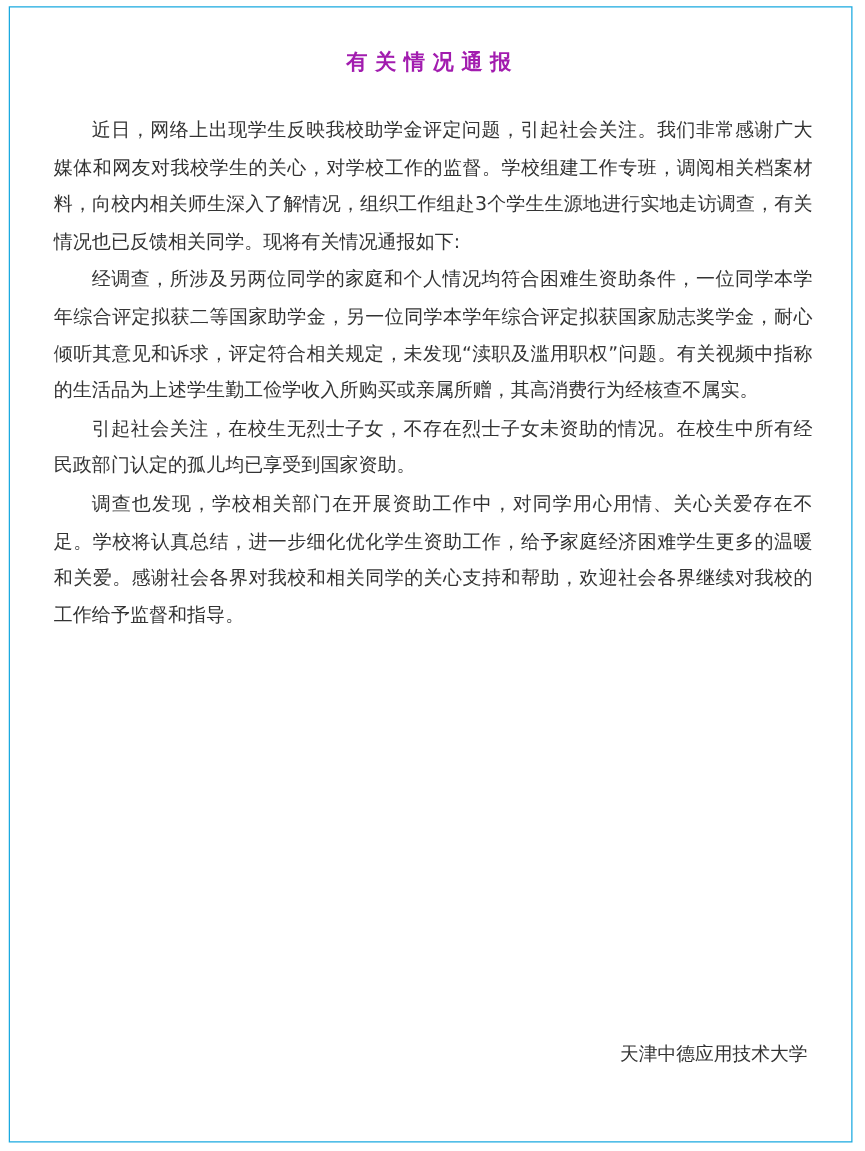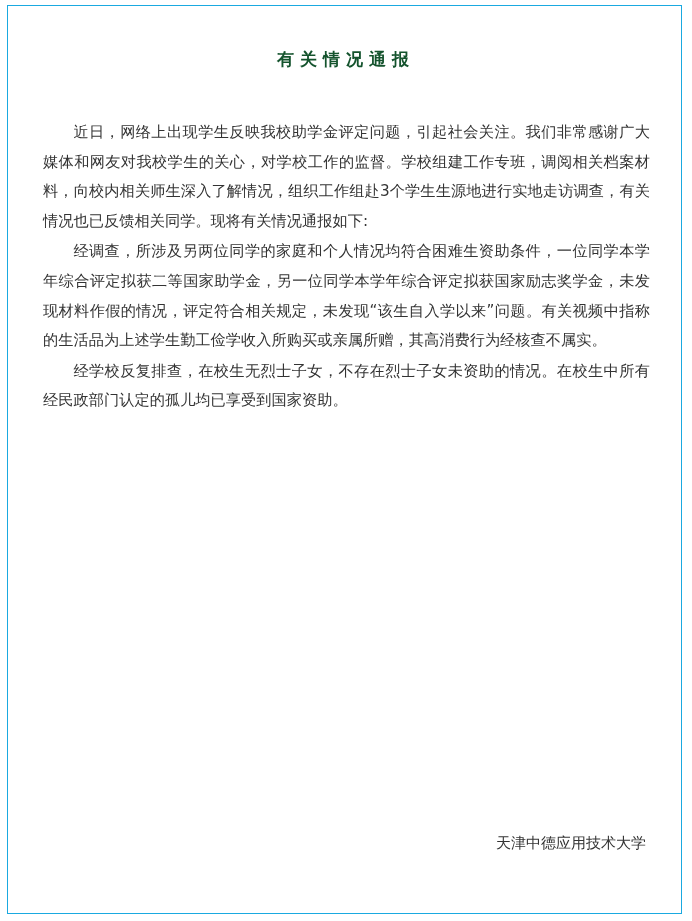--- a/index.html
+++ b/index.html
@@ -26,29 +26,27 @@
     }
     .title {
       position: absolute;
       left: 0;
       right: 0;
       top: 38px;
       text-align: center;
       font-size: 17px;
       font-weight: bold;
       letter-spacing: 6px;
-      color: #14532d;
-      margin-top: 10px;
+      color: #a21caf;
     }
     .content {
       position: absolute;
       left: 43px;
       top: 90px;
       width: 607px;
-      margin-top: 28px;
     }
     .para {
       margin: 0 0 1px 0;
       font-size: 15.2px;
       line-height: 29.6px;
       text-indent: 2em;
       text-align: justify;
       letter-spacing: 0.05px;
     }
     .signature {
@@ -61,19 +59,20 @@
   </style>
 </head>
 <body>
 
 <div class="frame"></div>
 
 <div class="title">有关情况通报</div>
 
 <div class="content">
   <p class="para">近日，网络上出现学生反映我校助学金评定问题，引起社会关注。我们非常感谢广大媒体和网友对我校学生的关心，对学校工作的监督。学校组建工作专班，调阅相关档案材料，向校内相关师生深入了解情况，组织工作组赴3个学生生源地进行实地走访调查，有关情况也已反馈相关同学。现将有关情况通报如下:</p>
-  <p class="para">经调查，所涉及另两位同学的家庭和个人情况均符合困难生资助条件，一位同学本学年综合评定拟获二等国家助学金，另一位同学本学年综合评定拟获国家励志奖学金，未发现材料作假的情况，评定符合相关规定，未发现“该生自入学以来”问题。有关视频中指称的生活品为上述学生勤工俭学收入所购买或亲属所赠，其高消费行为经核查不属实。</p>
-  <p class="para">经学校反复排查，在校生无烈士子女，不存在烈士子女未资助的情况。在校生中所有经民政部门认定的孤儿均已享受到国家资助。</p>
+  <p class="para">经调查，所涉及另两位同学的家庭和个人情况均符合困难生资助条件，一位同学本学年综合评定拟获二等国家助学金，另一位同学本学年综合评定拟获国家励志奖学金，耐心倾听其意见和诉求，评定符合相关规定，未发现“渎职及滥用职权”问题。有关视频中指称的生活品为上述学生勤工俭学收入所购买或亲属所赠，其高消费行为经核查不属实。</p>
+  <p class="para">引起社会关注，在校生无烈士子女，不存在烈士子女未资助的情况。在校生中所有经民政部门认定的孤儿均已享受到国家资助。</p>
+  <p class="para">调查也发现，学校相关部门在开展资助工作中，对同学用心用情、关心关爱存在不足。学校将认真总结，进一步细化优化学生资助工作，给予家庭经济困难学生更多的温暖和关爱。感谢社会各界对我校和相关同学的关心支持和帮助，欢迎社会各界继续对我校的工作给予监督和指导。</p>
 </div>
 
 <div class="signature">
   <div>天津中德应用技术大学</div>
 </div>
 
 </body></html>

